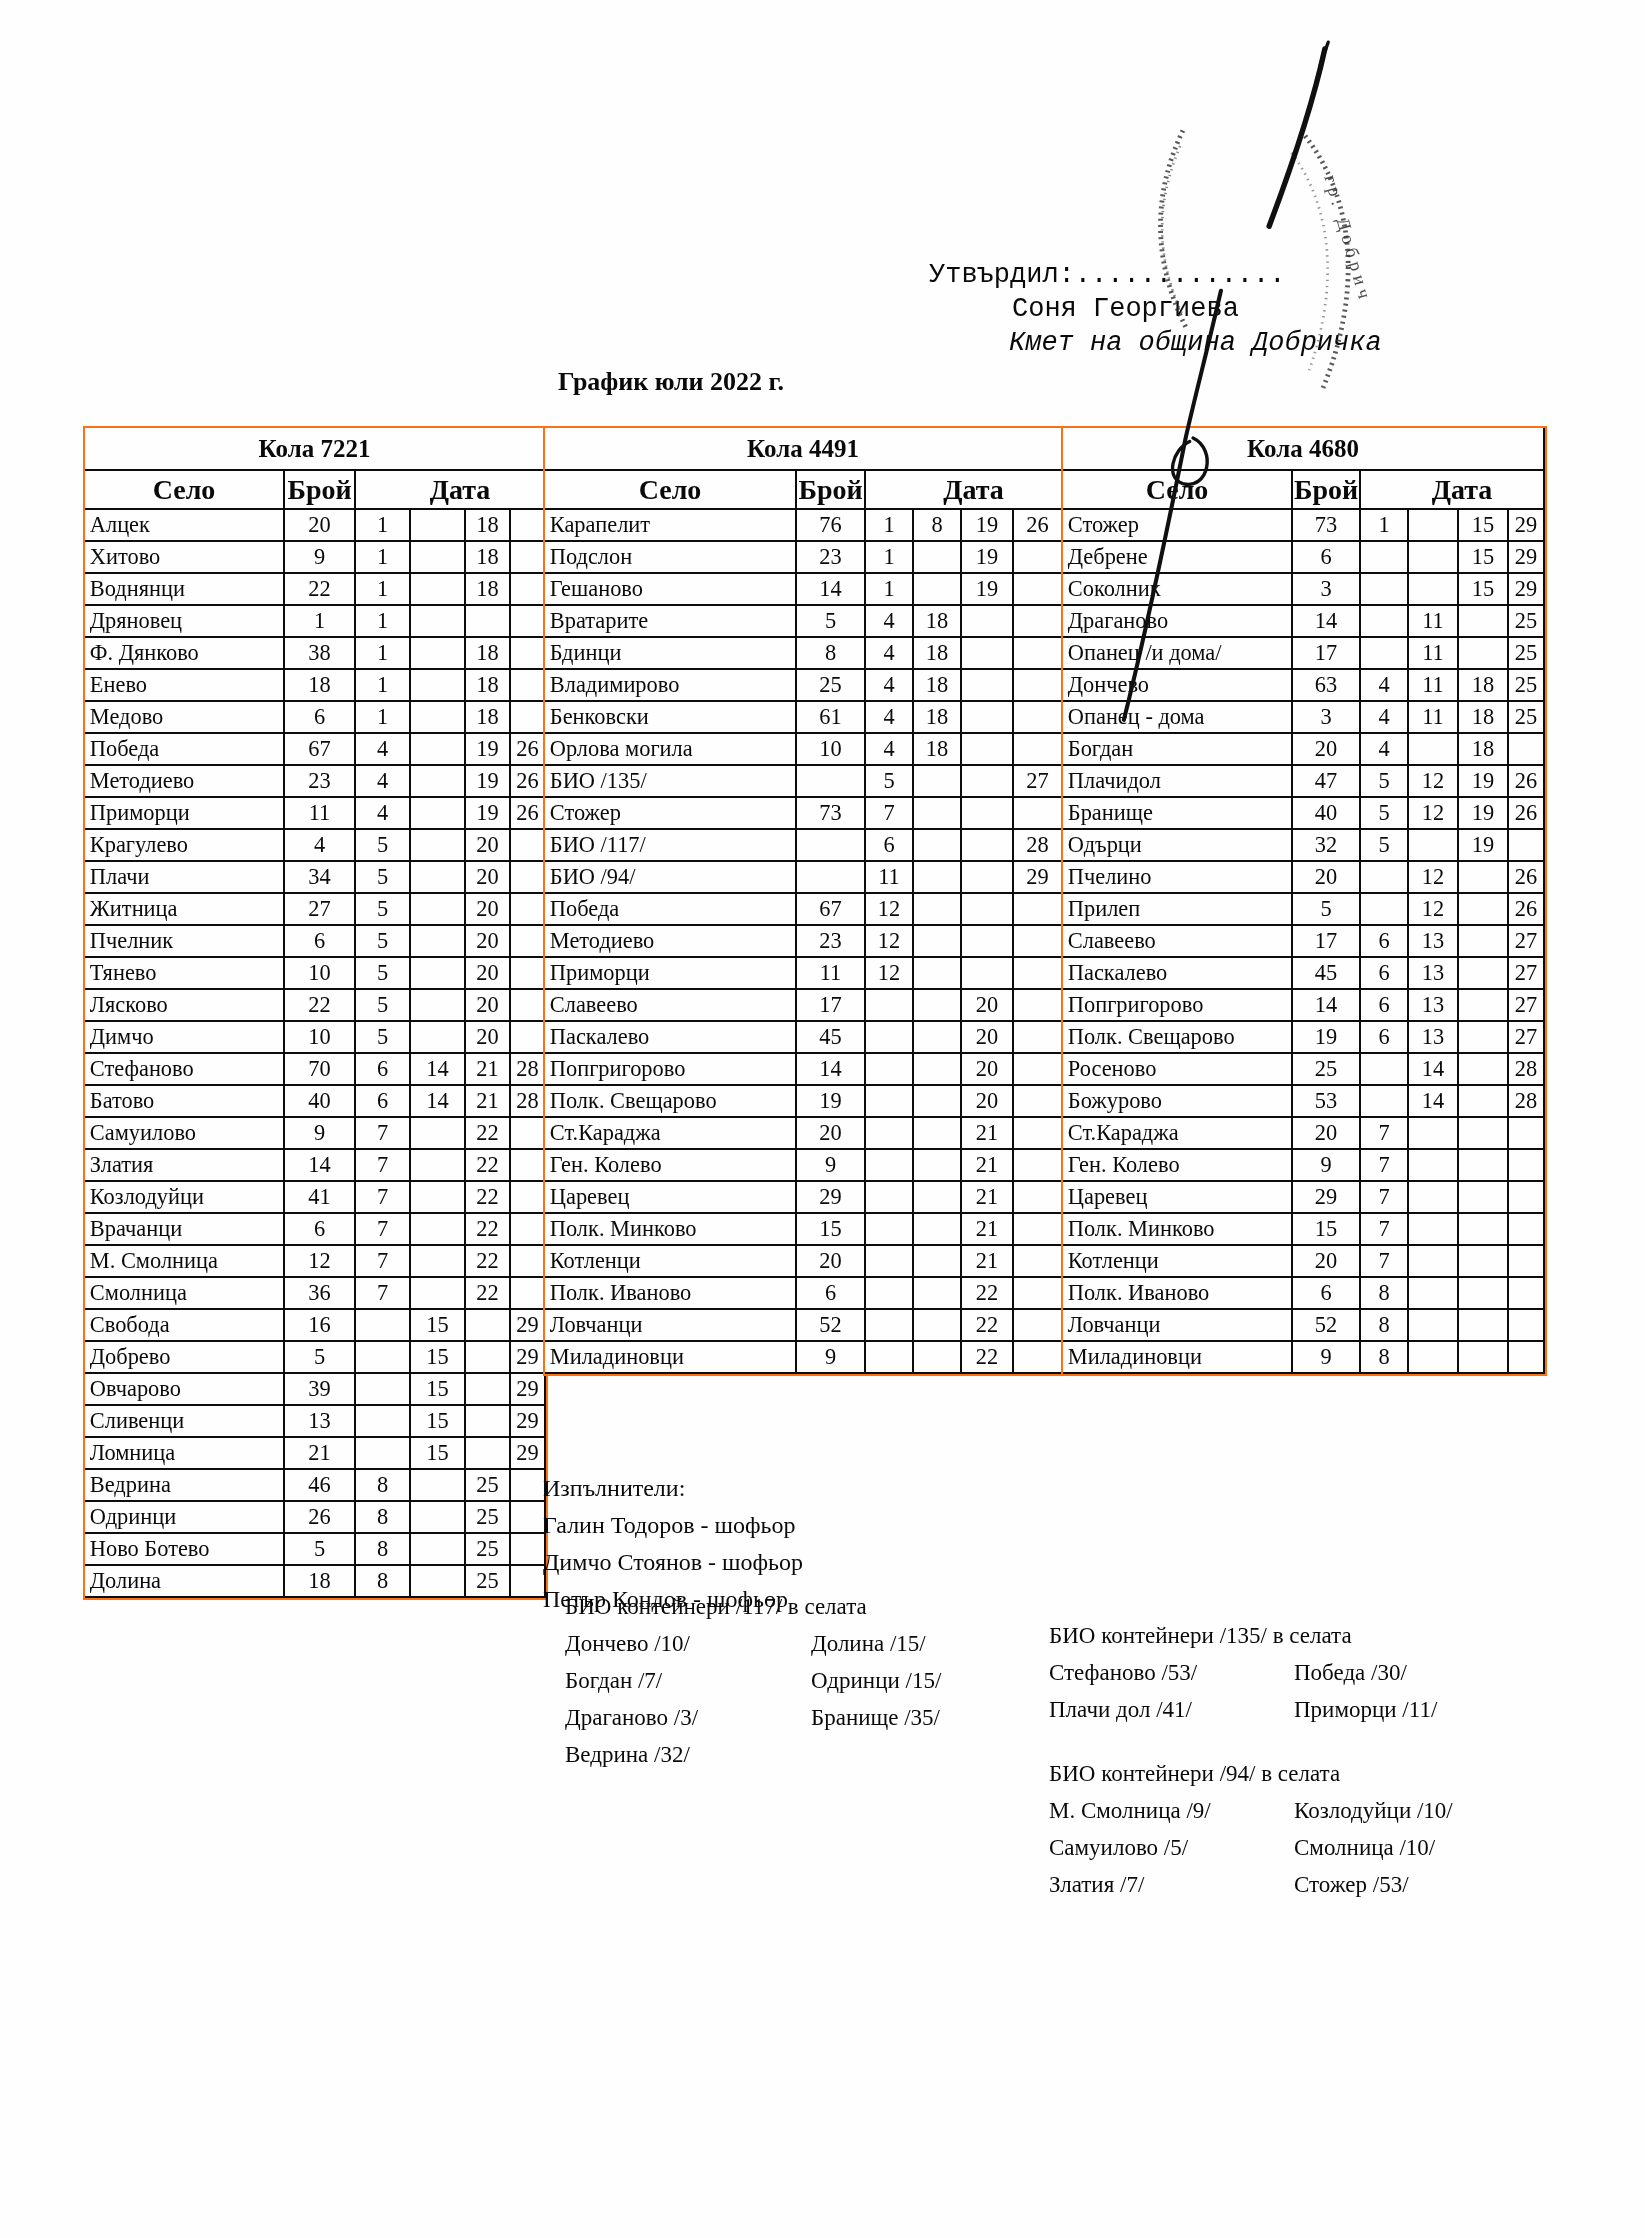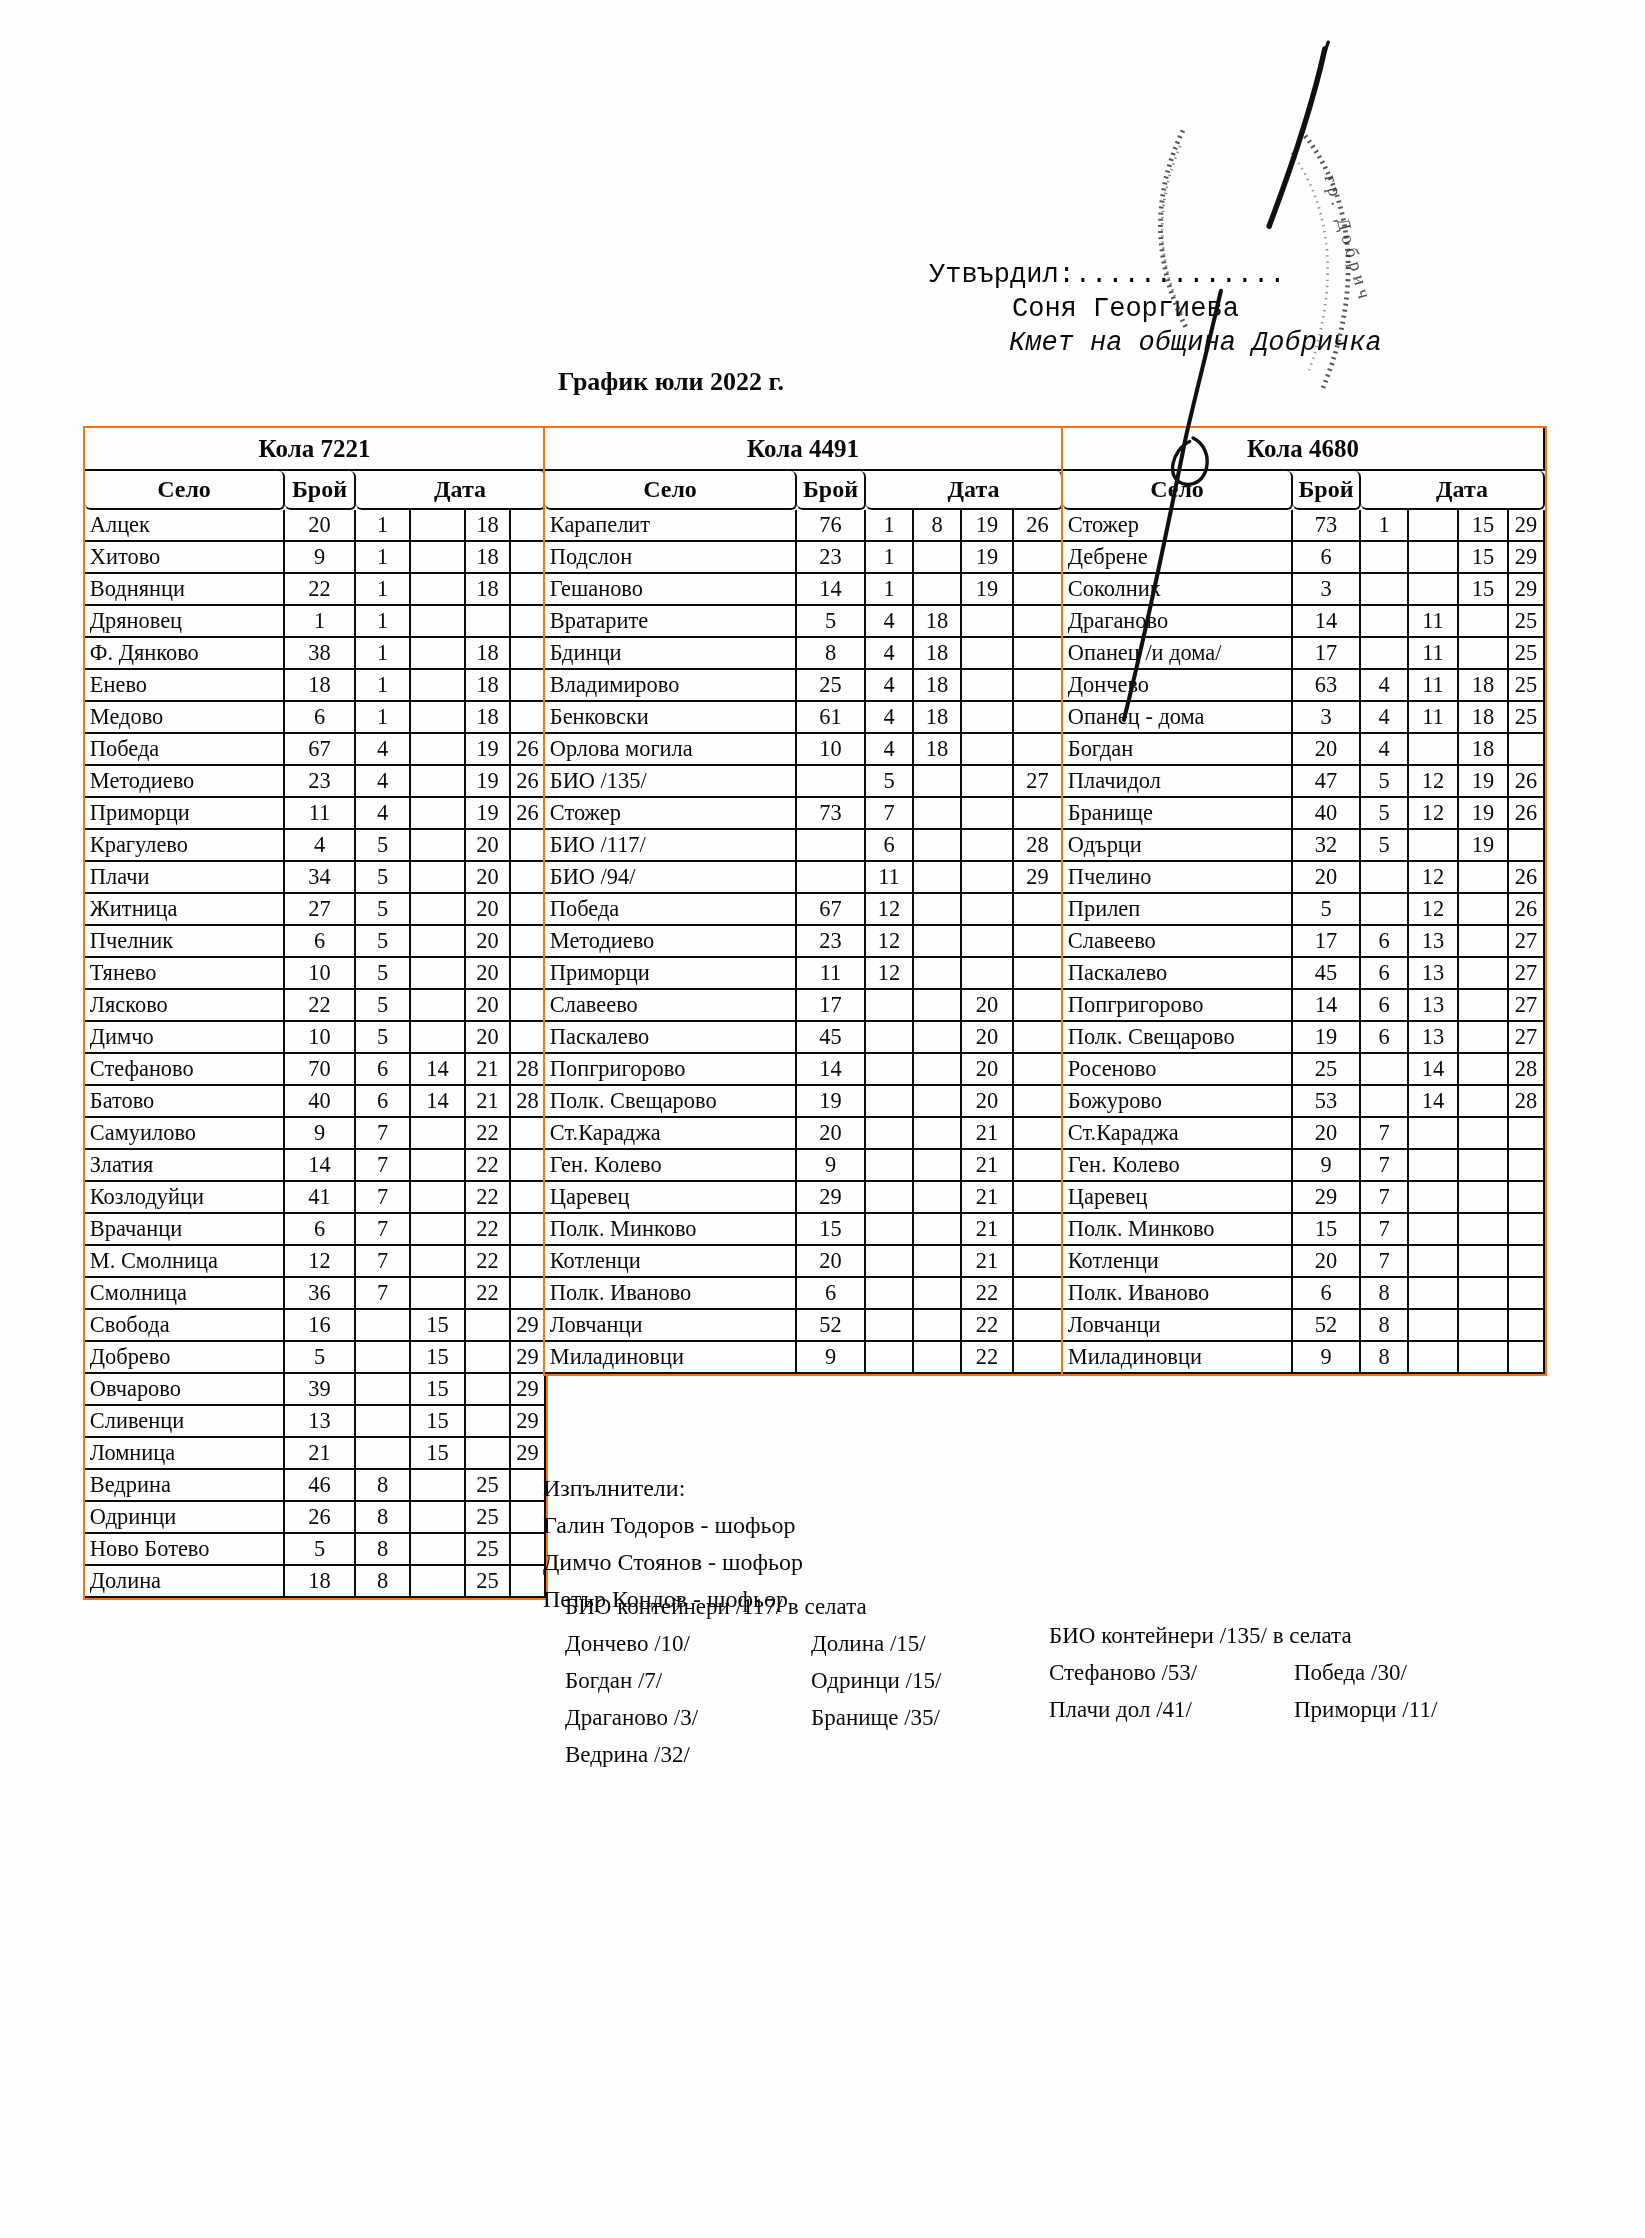--- a/index.html
+++ b/index.html
@@ -19,21 +19,21 @@
   }
   #table0{left:83px;top:426px;grid-template-columns:200px 71px 55px 55px 45px 35px;
           grid-template-rows:43px 39px repeat(34,32px);}
   #table1{left:543px;top:426px;grid-template-columns:252px 69px 48px 48px 52px 49px;
           grid-template-rows:43px 39px repeat(27,32px);}
   #table2{left:1061px;top:426px;grid-template-columns:230px 68px 48px 50px 50px 36px;
           grid-template-rows:43px 39px repeat(27,32px);}
   .t-cell{border-right:2px solid #0c0c0c;border-bottom:2.7px solid #0c0c0c;
           display:flex;align-items:center;overflow:hidden;}
   .t-title{grid-column:1/-1;justify-content:center;font-weight:bold;font-size:25px;}
-  .t-h{justify-content:center;font-weight:bold;font-size:24px;border-radius:6px;}
+  .t-h{justify-content:center;font-weight:bold;font-size:28px;}
   .t-date{grid-column:span 4;padding-left:20px;}
   .c-name{font-size:22.4px;padding-left:4.8px;white-space:nowrap;}
   .c-num{font-size:22.4px;justify-content:center;}
   
   .executors{position:absolute;left:543px;top:1470px;font-size:24px;line-height:37px;white-space:nowrap;}
   
   .bio-section{position:absolute;font-size:23px;line-height:37px;white-space:nowrap;}
   #bio0{left:565px;top:1588px;}
   #bio1{left:1049px;top:1617px;}
   #bio2{left:1049px;top:1755px;}
@@ -635,20 +635,35 @@
       <div class="bio-title">БИО контейнери /135/ в селата</div>
       <div class="bio-row">
         <span class="l">Стефаново /53/</span>
         <span>Победа /30/</span>
       </div>
       <div class="bio-row">
         <span class="l">Плачи дол /41/</span>
         <span>Приморци /11/</span>
       </div>
     </div>
+  <div class="bio-section" id="bio2">
+      <div class="bio-title">БИО контейнери /94/ в селата</div>
+      <div class="bio-row">
+        <span class="l">М. Смолница /9/</span>
+        <span>Козлодуйци /10/</span>
+      </div>
+      <div class="bio-row">
+        <span class="l">Самуилово /5/</span>
+        <span>Смолница /10/</span>
+      </div>
+      <div class="bio-row">
+        <span class="l">Златия /7/</span>
+        <span>Стожер /53/</span>
+      </div>
+    </div>
 
   <svg class="overlay" width="1646" height="2239" viewBox="0 0 2424 3297">
 
     <g>
       <path d="M 1742 192 C 1700 280 1694 380 1748 485" fill="none" stroke="#2e2e2e" stroke-width="7" stroke-dasharray="3 6" opacity="0.8"></path>
       <path d="M 1738 215 C 1704 295 1700 375 1742 465" fill="none" stroke="#3a3a3a" stroke-width="4" stroke-dasharray="2 7" opacity="0.6"></path>
       <path d="M 1922 200 C 1996 295 2006 430 1948 572" fill="none" stroke="#2e2e2e" stroke-width="7" stroke-dasharray="3 6" opacity="0.8"></path>
       <path d="M 1902 225 C 1962 305 1972 420 1928 545" fill="none" stroke="#3a3a3a" stroke-width="4" stroke-dasharray="2 7" opacity="0.55"></path>
       <text class="stamp-text" x="1950" y="260" transform="rotate(74 1950 260)">гр. Добрич</text>
     </g>

